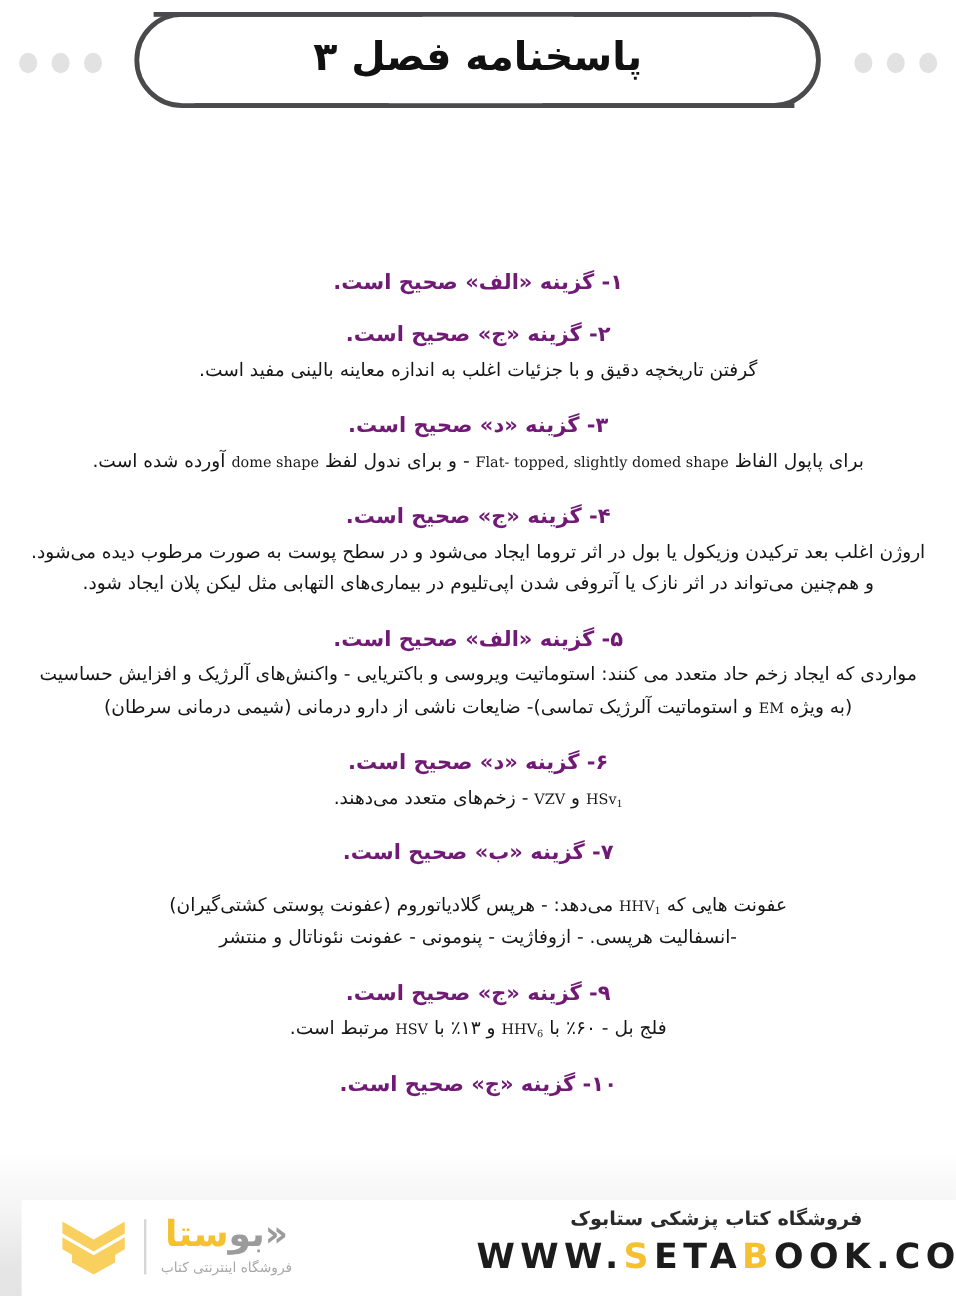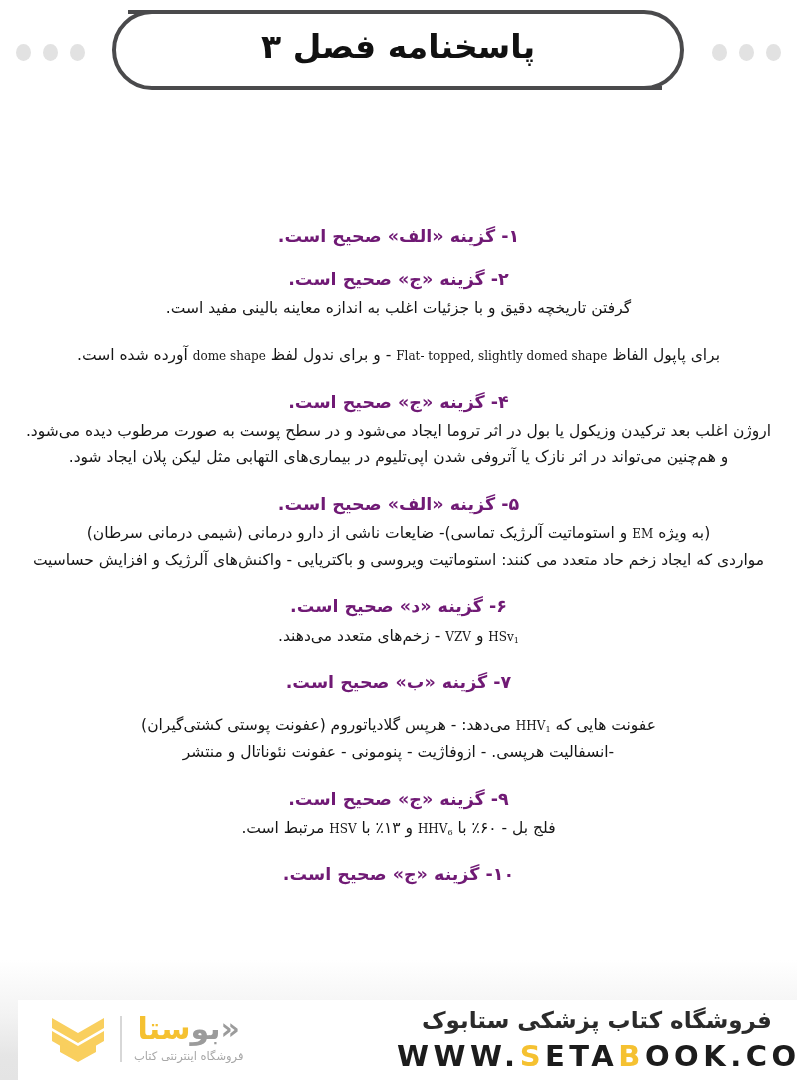--- a/index.html
+++ b/index.html
@@ -172,21 +172,21 @@
 
   .brand-right {
     position: absolute;
     right: 18px;
     top: 6px;
     text-align: center;
     width: 400px;
     direction: rtl;
   }
   .brand-tagline {
-    font-size: 23px;
+    font-size: 16px;
     font-weight: 700;
     color: #2b2b2b;
     line-height: 1.25;
     letter-spacing: 0.5px;
   }
   .brand-url {
     font-family: "DejaVu Sans", "Liberation Sans", sans-serif;
     direction: ltr;
     font-size: 29px;
     font-weight: 700;
@@ -269,33 +269,34 @@
         <div class="qitem">
           <div class="qhead">۱- گزینه «الف» صحیح است.</div>
           <div class="spacer-md"></div>
         </div>
         <div class="qitem">
           <div class="qhead">۲- گزینه «ج» صحیح است.</div>
           <p class="qbody center">گرفتن تاریخچه دقیق و با جزئیات اغلب به اندازه معاینه بالینی مفید است.</p>
           <div class="spacer-lg"></div>
         </div>
         <div class="qitem">
+          <div class="qhead">۳- گزینه «د» صحیح است.</div>
           <p class="qbody center"><span>برای پاپول الفاظ </span><span class="lat">Flat- topped, slightly domed shape</span><span> - و برای ندول لفظ </span><span class="lat">dome shape</span><span> آورده شده است.</span></p>
           <div class="spacer-lg"></div>
         </div>
         <div class="qitem">
           <div class="qhead">۴- گزینه «ج» صحیح است.</div>
           <p class="qbody center">اروژن اغلب بعد ترکیدن وزیکول یا بول در اثر تروما ایجاد می‌شود و در سطح پوست به صورت مرطوب دیده می‌شود.</p>
           <p class="qbody center">و هم‌چنین می‌تواند در اثر نازک یا آتروفی شدن اپی‌تلیوم در بیماری‌های التهابی مثل لیکن پلان ایجاد شود.</p>
           <div class="spacer-lg"></div>
         </div>
         <div class="qitem">
           <div class="qhead">۵- گزینه «الف» صحیح است.</div>
+          <p class="qbody center"><span>مواردی که ایجاد زخم حاد متعدد می کنند: استوماتیت ویروسی و باکتریایی - واکنش‌های آلرژیک و افزایش حساسیت</span></p>
           <p class="qbody center"><span>(به ویژه </span><span class="lat">EM</span><span> و استوماتیت آلرژیک تماسی)- ضایعات ناشی از دارو درمانی (شیمی درمانی سرطان)</span></p>
-          <p class="qbody center"><span>مواردی که ایجاد زخم حاد متعدد می کنند: استوماتیت ویروسی و باکتریایی - واکنش‌های آلرژیک و افزایش حساسیت</span></p>
           <div class="spacer-lg"></div>
         </div>
         <div class="qitem">
           <div class="qhead">۶- گزینه «د» صحیح است.</div>
           <p class="qbody center"><span class="lat">HSv<sub>1</sub></span><span> و </span><span class="lat">VZV</span><span> - زخم‌های متعدد می‌دهند.</span></p>
           <div class="spacer-lg"></div>
         </div>
         <div class="qitem">
           <div class="qhead">۷- گزینه «ب» صحیح است.</div>
           <div class="spacer-md"></div>

